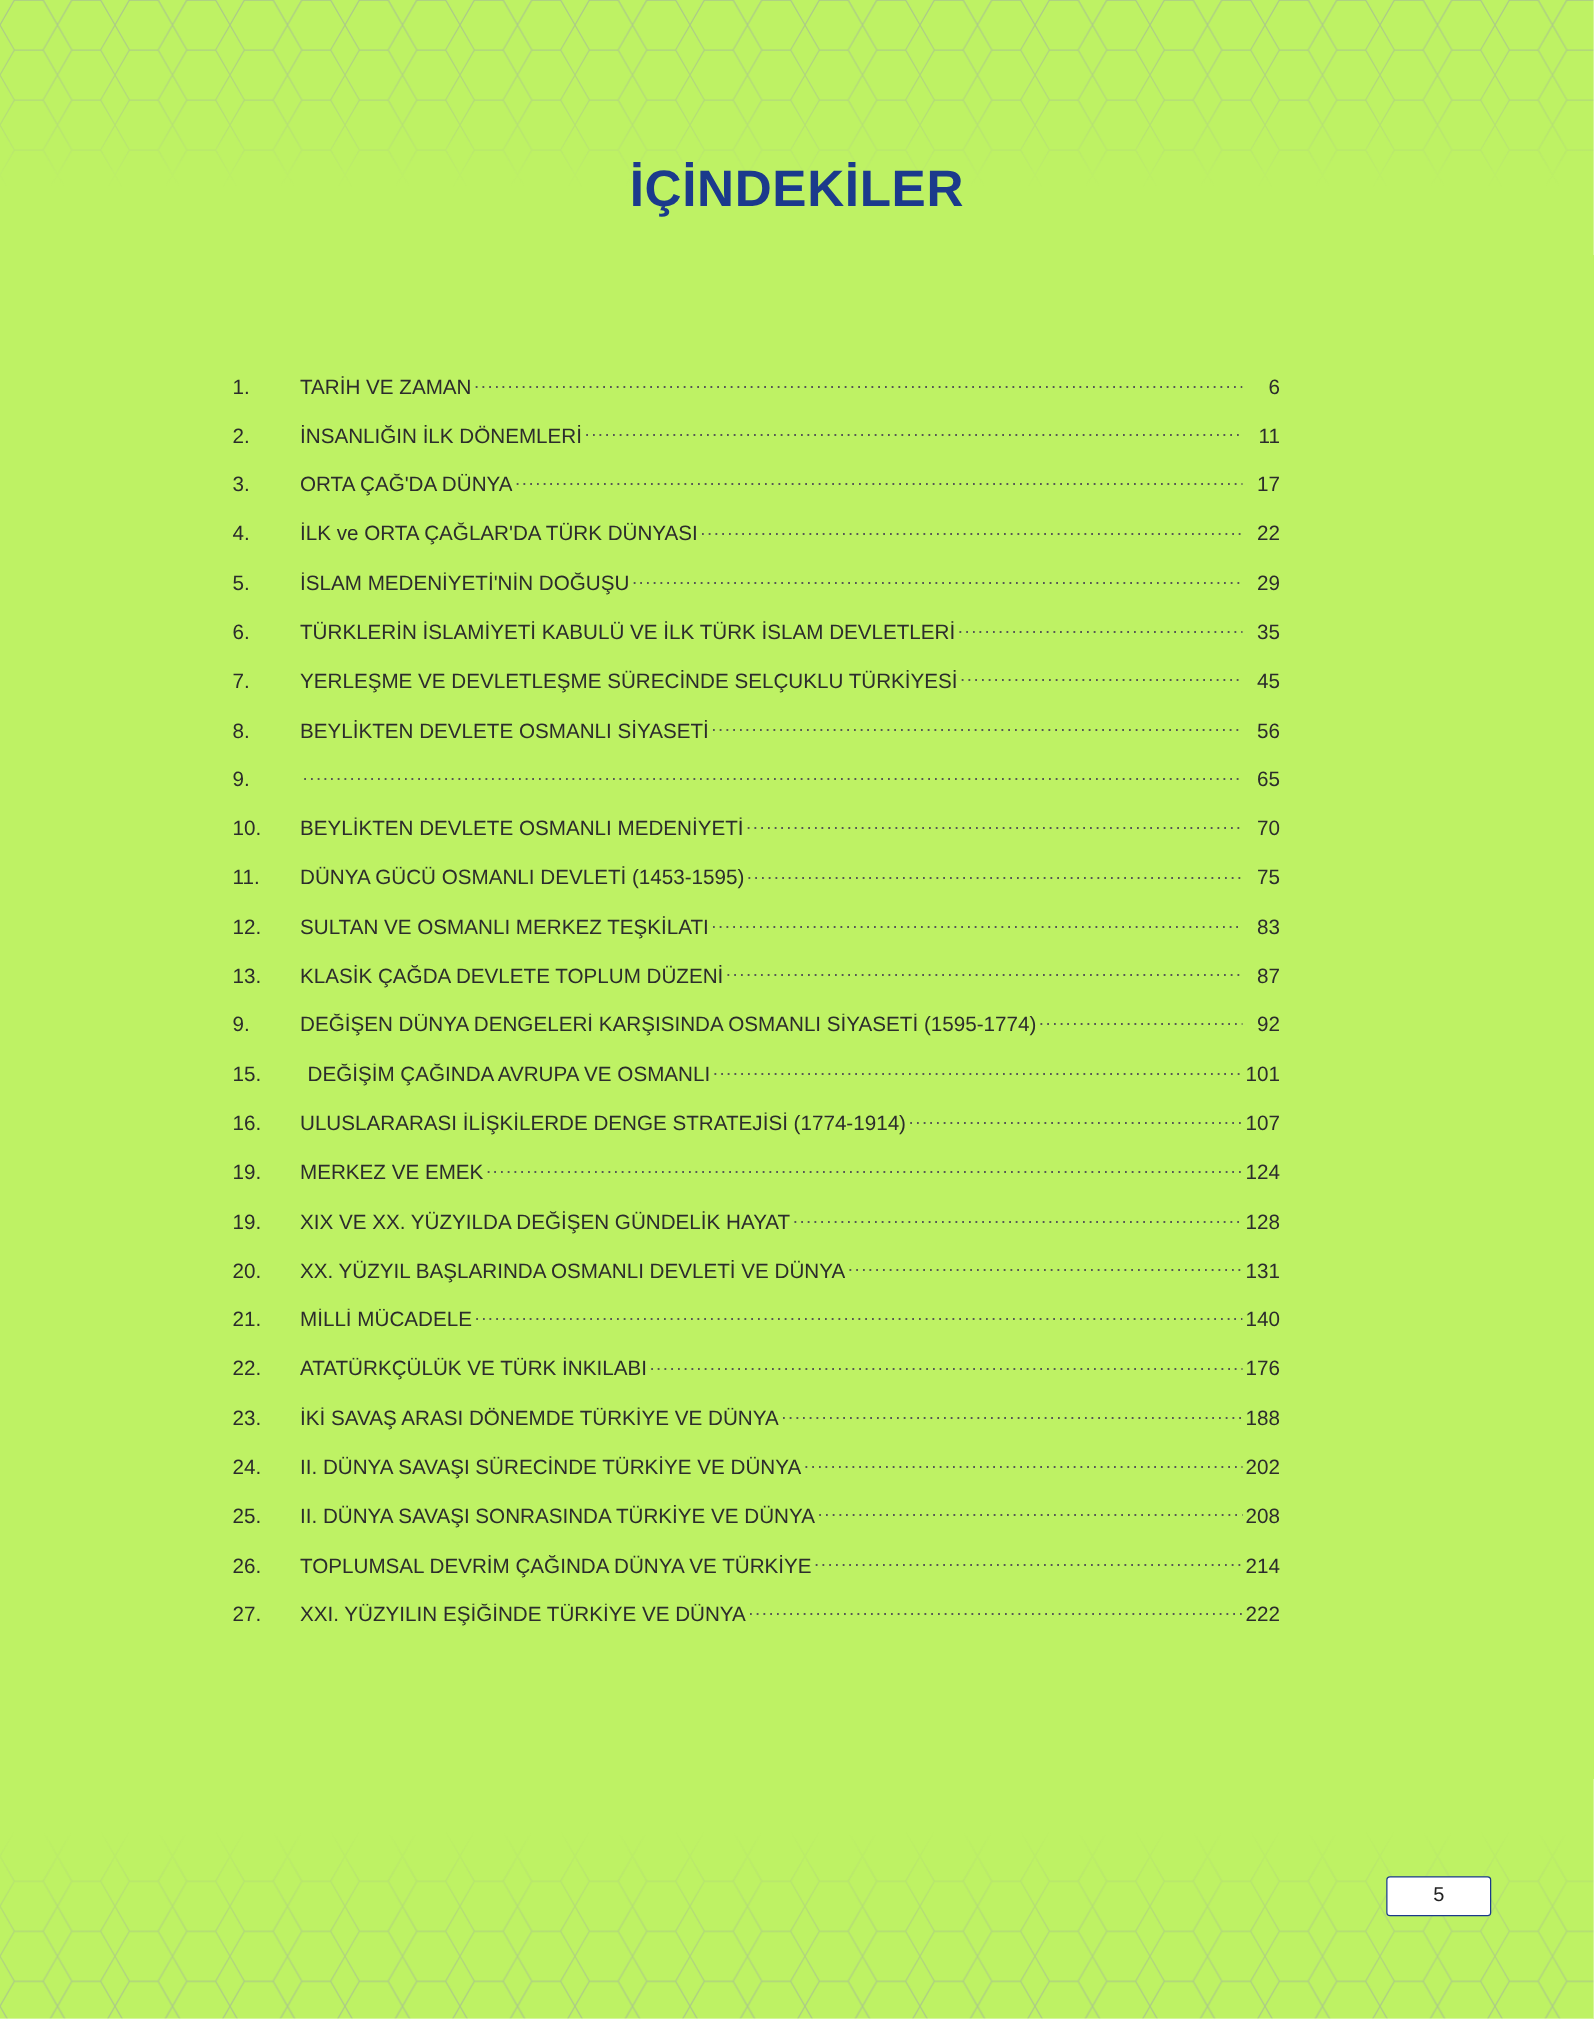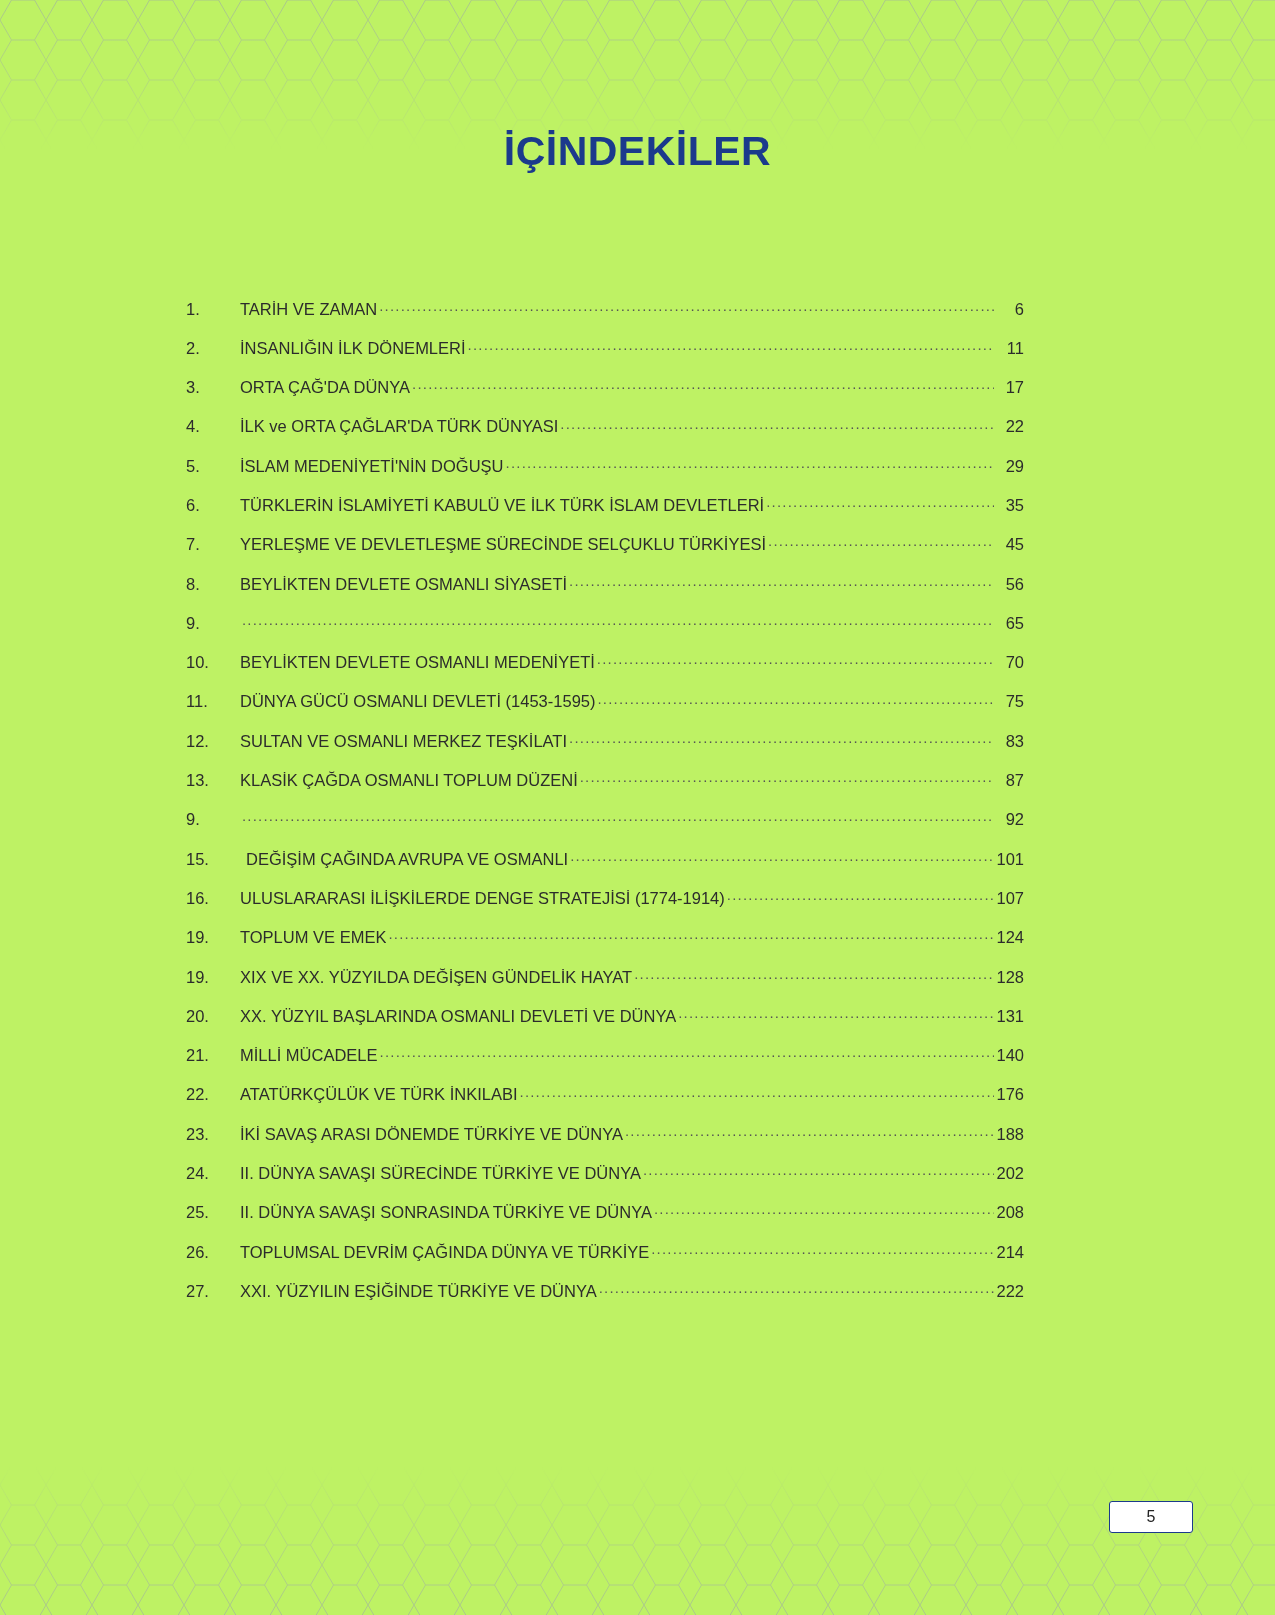--- a/index.html
+++ b/index.html
@@ -255,27 +255,28 @@
 
     <div class="toc-row">
       <span class="toc-num">12.</span>
       <span class="toc-title">SULTAN VE OSMANLI MERKEZ TEŞKİLATI</span>
       <span class="toc-dots"></span>
       <span class="toc-page">83</span>
     </div>
 
     <div class="toc-row">
       <span class="toc-num">13.</span>
-      <span class="toc-title">KLASİK ÇAĞDA OSMANLI TOPLUM DÜZENİ</span>
+      <span class="toc-title">KLASİK ÇAĞDA DEVLETE TOPLUM DÜZENİ</span>
       <span class="toc-dots"></span>
       <span class="toc-page">87</span>
     </div>
 
     <div class="toc-row">
       <span class="toc-num">9.</span>
+      <span class="toc-title">DEĞİŞEN DÜNYA DENGELERİ KARŞISINDA OSMANLI SİYASETİ (1595-1774)</span>
       <span class="toc-dots"></span>
       <span class="toc-page">92</span>
     </div>
 
     <div class="toc-row indented">
       <span class="toc-num">15.</span>
       <span class="toc-title">DEĞİŞİM ÇAĞINDA AVRUPA VE OSMANLI</span>
       <span class="toc-dots"></span>
       <span class="toc-page">101</span>
     </div>
@@ -283,21 +284,21 @@
     <div class="toc-row">
       <span class="toc-num">16.</span>
       <span class="toc-title">ULUSLARARASI İLİŞKİLERDE DENGE STRATEJİSİ (1774-1914)</span>
       <span class="toc-dots"></span>
       <span class="toc-page">107</span>
     </div>
 
 
     <div class="toc-row">
       <span class="toc-num">19.</span>
-      <span class="toc-title">TOPLUM VE EMEK</span>
+      <span class="toc-title">MERKEZ VE EMEK</span>
       <span class="toc-dots"></span>
       <span class="toc-page">124</span>
     </div>
 
     <div class="toc-row">
       <span class="toc-num">19.</span>
       <span class="toc-title">XIX VE XX. YÜZYILDA DEĞİŞEN GÜNDELİK HAYAT</span>
       <span class="toc-dots"></span>
       <span class="toc-page">128</span>
     </div>

